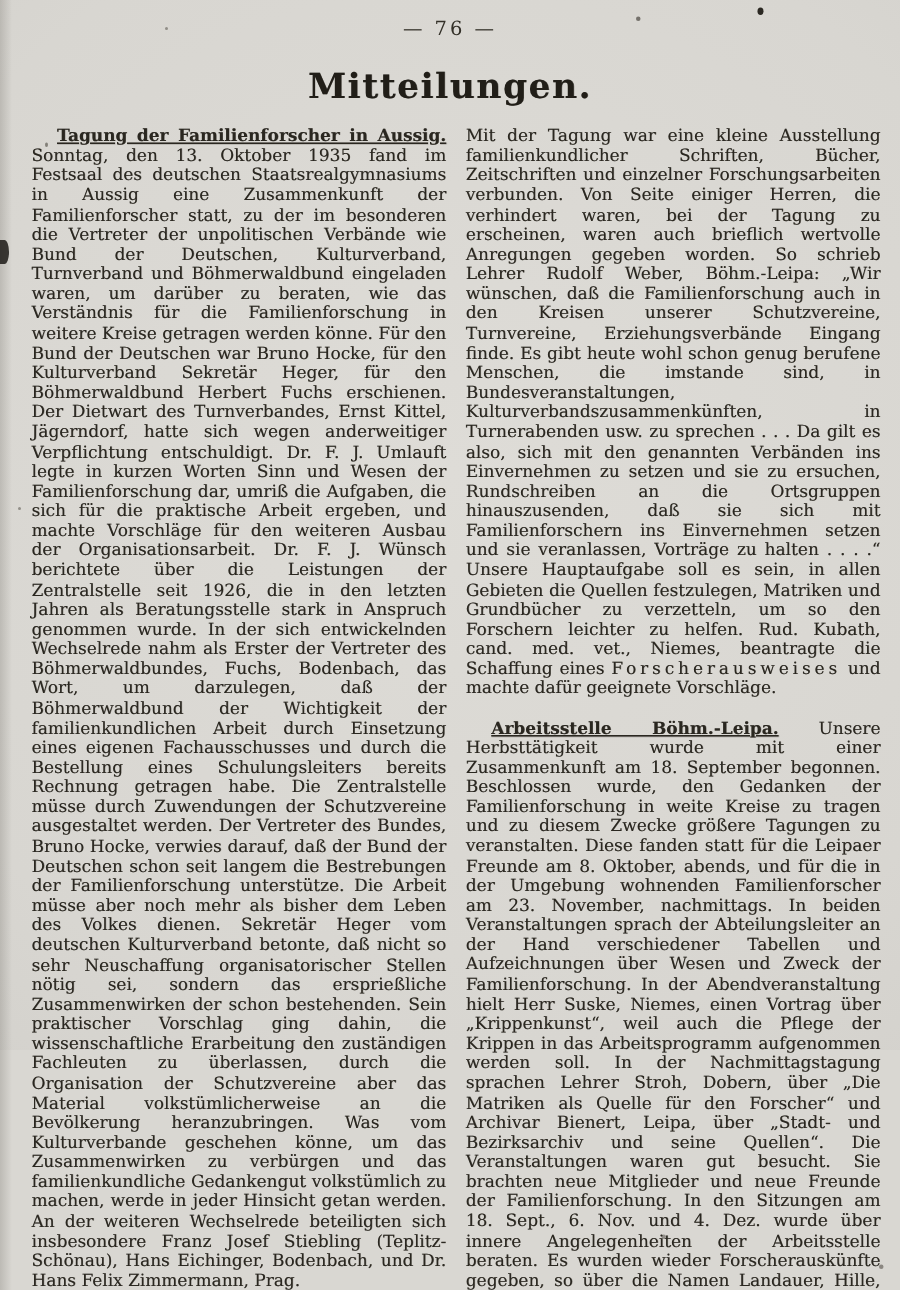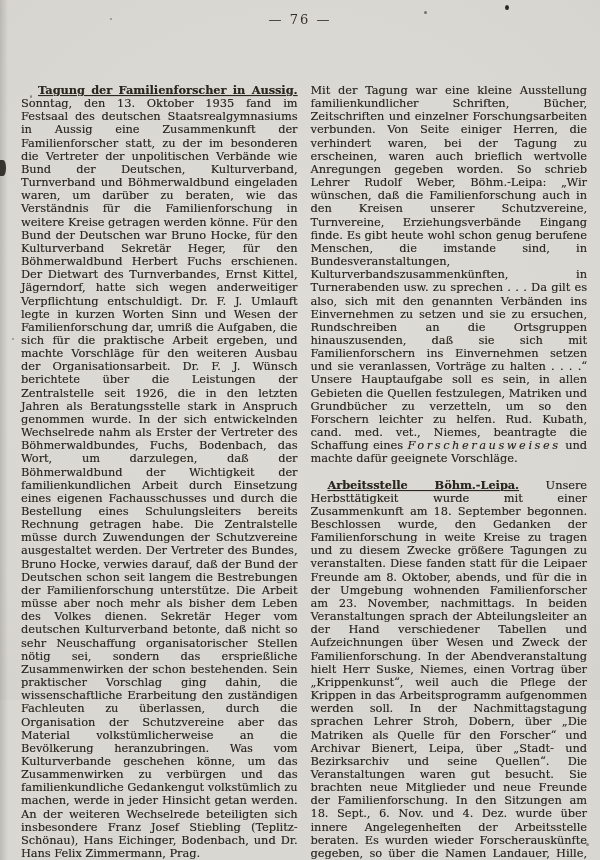--- a/index.html
+++ b/index.html
@@ -31,21 +31,21 @@
     flex:1 1 0;
     font-size:11.3px;line-height:13.15px;
     text-align:justify;
     color:#2a2720;
     text-shadow:0.25px 0.25px 0.35px rgba(42,38,30,0.45);
   }
   .para{margin:0;}
   .para.indent{text-indent:17px;}
   .para.space-before{margin-top:13px;}
   .seg-bold{font-weight:bold;text-decoration:underline;}
-  .seg-spaced{letter-spacing:2.6px;font-style:italic;}
+  .seg-spaced{letter-spacing:2.6px;}
   
   .speck{position:absolute;background:#4a463e;border-radius:50%;}
   .speck.s1{left:505px;top:5px;width:4px;height:5px;background:#2b2822;}
   .speck.s2{left:424px;top:11px;width:3px;height:3px;opacity:.7;}
   .speck.s3{left:110px;top:18px;width:2px;height:2px;opacity:.5;}
   .speck.s4{left:30px;top:95px;width:2px;height:3px;opacity:.6;}
   .speck.s5{left:441px;top:823px;width:3px;height:3px;opacity:.5;}
   .speck.s6{left:586px;top:843px;width:3px;height:3px;opacity:.55;}
   .speck.s7{left:12px;top:338px;width:2px;height:2px;opacity:.5;}
   .edge-smudge{
@@ -65,20 +65,21 @@
   <div class="edge-smudge"></div>
   <div class="speck s1"></div>
   <div class="speck s2"></div>
   <div class="speck s3"></div>
   <div class="speck s4"></div>
   <div class="speck s5"></div>
   <div class="speck s6"></div>
   <div class="speck s7"></div>
 
   <div class="page-number">— 76 —</div>
+  <div class="page-title">Mitteilungen.</div>
 
   <div class="columns">
     <div class="col">
         <p class="para indent"><span class="seg-bold">Tagung der Familienforscher in Aussig.</span><span class="seg-normal"> Sonntag, den 13. Oktober 1935 fand im Festsaal des deutschen Staatsrealgymnasiums in Aussig eine Zusammenkunft der Familienforscher statt, zu der im besonderen die Vertreter der unpolitischen Verbände wie Bund der Deutschen, Kulturverband, Turnverband und Böhmerwaldbund eingeladen waren, um darüber zu beraten, wie das Verständnis für die Familienforschung in weitere Kreise getragen werden könne. Für den Bund der Deutschen war Bruno Hocke, für den Kulturverband Sekretär Heger, für den Böhmerwaldbund Herbert Fuchs erschienen. Der Dietwart des Turnverbandes, Ernst Kittel, Jägerndorf, hatte sich wegen anderweitiger Verpflichtung entschuldigt. Dr. F. J. Umlauft legte in kurzen Worten Sinn und Wesen der Familienforschung dar, umriß die Aufgaben, die sich für die praktische Arbeit ergeben, und machte Vorschläge für den weiteren Ausbau der Organisationsarbeit. Dr. F. J. Wünsch berichtete über die Leistungen der Zentralstelle seit 1926, die in den letzten Jahren als Beratungsstelle stark in Anspruch genommen wurde. In der sich entwickelnden Wechselrede nahm als Erster der Vertreter des Böhmerwaldbundes, Fuchs, Bodenbach, das Wort, um darzulegen, daß der Böhmerwaldbund der Wichtigkeit der familienkundlichen Arbeit durch Einsetzung eines eigenen Fachausschusses und durch die Bestellung eines Schulungsleiters bereits Rechnung getragen habe. Die Zentralstelle müsse durch Zuwendungen der Schutzvereine ausgestaltet werden. Der Vertreter des Bundes, Bruno Hocke, verwies darauf, daß der Bund der Deutschen schon seit langem die Bestrebungen der Familienforschung unterstütze. Die Arbeit müsse aber noch mehr als bisher dem Leben des Volkes dienen. Sekretär Heger vom deutschen Kulturverband betonte, daß nicht so sehr Neuschaffung organisatorischer Stellen nötig sei, sondern das ersprießliche Zusammenwirken der schon bestehenden. Sein praktischer Vorschlag ging dahin, die wissenschaftliche Erarbeitung den zuständigen Fachleuten zu überlassen, durch die Organisation der Schutzvereine aber das Material volkstümlicherweise an die Bevölkerung heranzubringen. Was vom Kulturverbande geschehen könne, um das Zusammenwirken zu verbürgen und das familienkundliche Gedankengut volkstümlich zu machen, werde in jeder Hinsicht getan werden. An der weiteren Wechselrede beteiligten sich insbesondere Franz Josef Stiebling (Teplitz-Schönau), Hans Eichinger, Bodenbach, und Dr. Hans Felix Zimmermann, Prag.</span></p>
       </div>
     <div class="col">
         <p class="para"><span class="seg-normal">Mit der Tagung war eine kleine Ausstellung familienkundlicher Schriften, Bücher, Zeitschriften und einzelner Forschungsarbeiten verbunden. Von Seite einiger Herren, die verhindert waren, bei der Tagung zu erscheinen, waren auch brieflich wertvolle Anregungen gegeben worden. So schrieb Lehrer Rudolf Weber, Böhm.-Leipa: „Wir wünschen, daß die Familienforschung auch in den Kreisen unserer Schutzvereine, Turnvereine, Erziehungsverbände Eingang finde. Es gibt heute wohl schon genug berufene Menschen, die imstande sind, in Bundesveranstaltungen, Kulturverbandszusammenkünften, in Turnerabenden usw. zu sprechen . . .  Da gilt es also, sich mit den genannten Verbänden ins Einvernehmen zu setzen und sie zu ersuchen, Rundschreiben an die Ortsgruppen hinauszusenden, daß sie sich mit Familienforschern ins Einvernehmen setzen und sie veranlassen, Vorträge zu halten . . . .“  Unsere Hauptaufgabe soll es sein, in allen Gebieten die Quellen festzulegen, Matriken und Grundbücher zu verzetteln, um so den Forschern leichter zu helfen. Rud. Kubath, cand. med. vet., Niemes, beantragte die Schaffung eines </span><span class="seg-spaced">Forscherausweises</span><span class="seg-normal"> und machte dafür geeignete Vorschläge.</span></p>
         <p class="para indent space-before"><span class="seg-bold">Arbeitsstelle Böhm.-Leipa.</span><span class="seg-normal"> Unsere Herbsttätigkeit wurde mit einer Zusammenkunft am 18. September begonnen. Beschlossen wurde, den Gedanken der Familienforschung in weite Kreise zu tragen und zu diesem Zwecke größere Tagungen zu veranstalten. Diese fanden statt für die Leipaer Freunde am 8. Oktober, abends, und für die in der Umgebung wohnenden Familienforscher am 23. November, nachmittags. In beiden Veranstaltungen sprach der Abteilungsleiter an der Hand verschiedener Tabellen und Aufzeichnungen über Wesen und Zweck der Familienforschung. In der Abendveranstaltung hielt Herr Suske, Niemes, einen Vortrag über „Krippenkunst“, weil auch die Pflege der Krippen in das Arbeitsprogramm aufgenommen werden soll. In der Nachmittagstagung sprachen Lehrer Stroh, Dobern, über „Die Matriken als Quelle für den Forscher“ und Archivar Bienert, Leipa, über „Stadt- und Bezirksarchiv und seine Quellen“. Die Veranstaltungen waren gut besucht. Sie brachten neue Mitglieder und neue Freunde der Familienforschung. In den Sitzungen am 18. Sept., 6. Nov. und 4. Dez. wurde über innere Angelegenheiten der Arbeitsstelle beraten. Es wurden wieder Forscherauskünfte gegeben, so über die Namen Landauer, Hille, Wodiczka, Zinke, Hoppe, Firlich, Wachold, Leitenberger und Widtmann. Beschlossen wurde</span></p>
       </div>
   </div>

